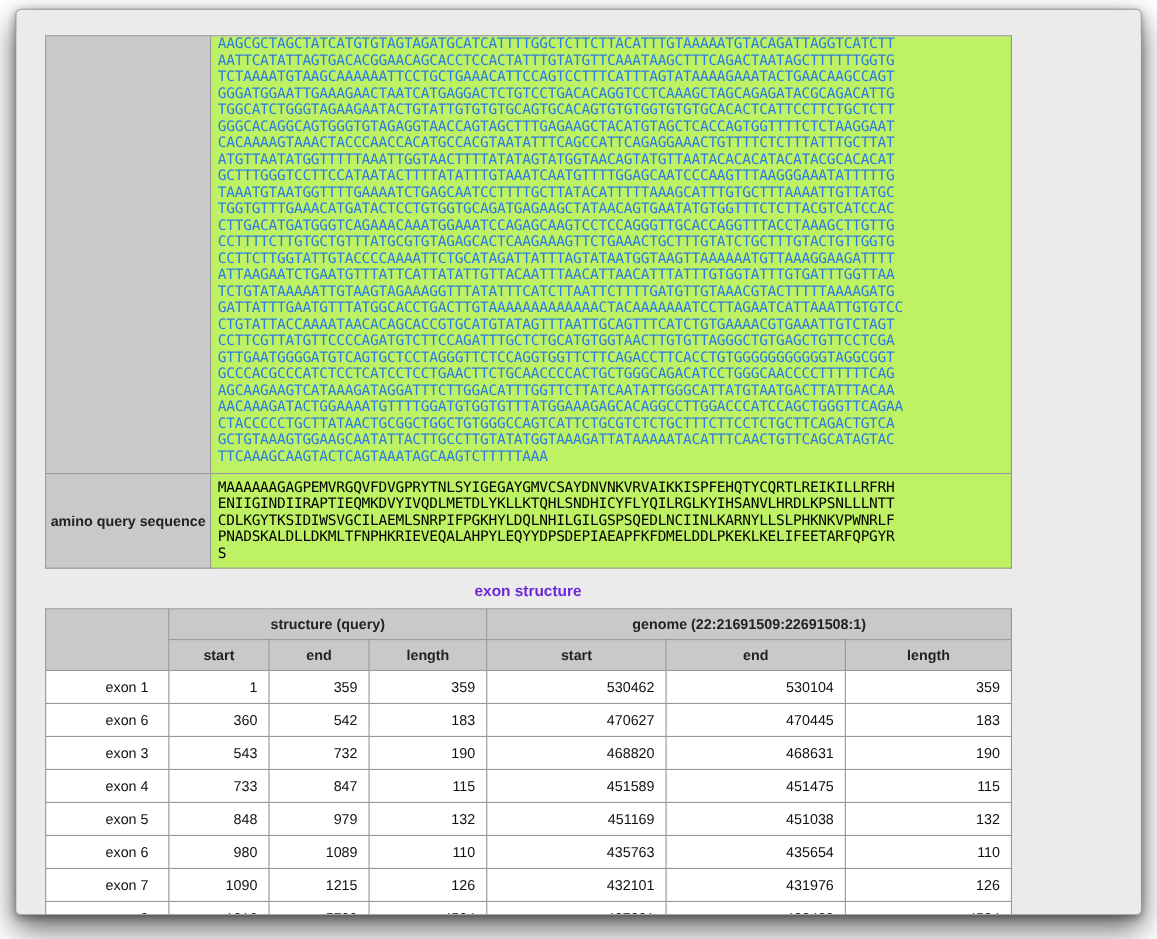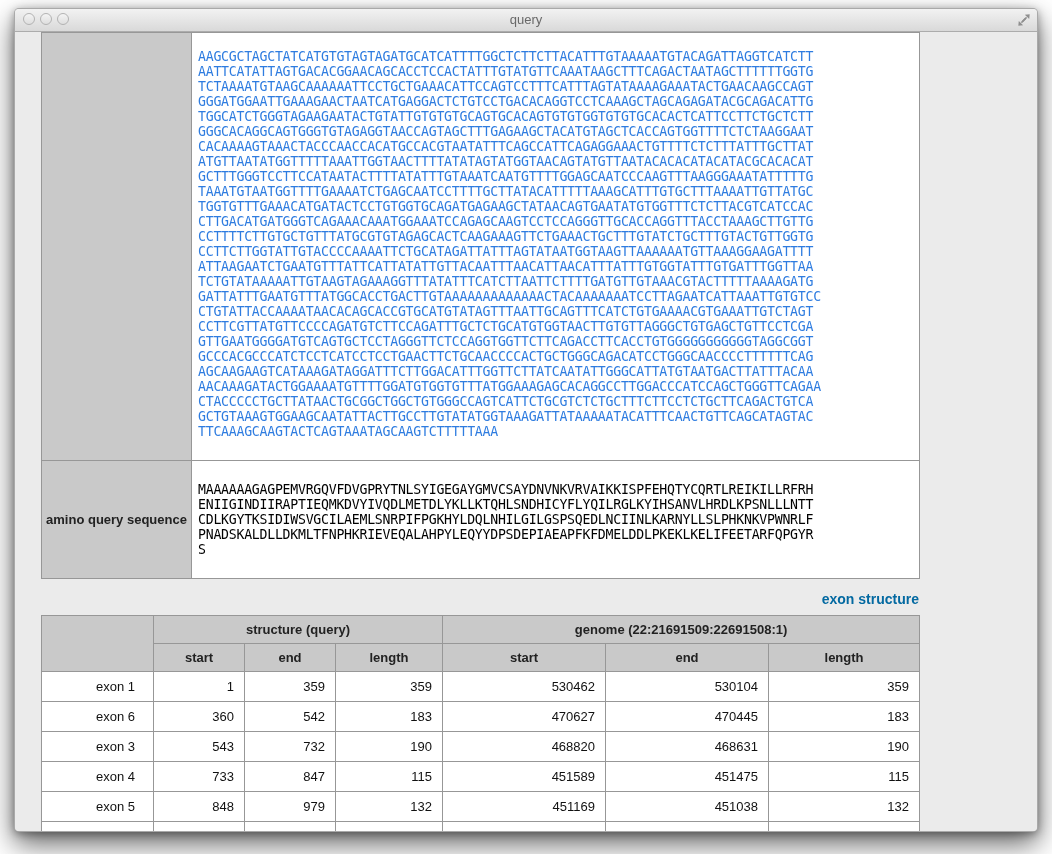--- a/index.html
+++ b/index.html
@@ -61,77 +61,59 @@
     width:150px;
     background:#c9c9c9;
     text-align:center;
     vertical-align:middle;
     font-weight:bold;
     font-size:13px;
     color:#222222;
   }
   .seq-cell {
     width:728px;
-    background:#ffffff;
+    background:#bef264;
     vertical-align:top;
-    padding:16px 6px;
+    padding:0 6px;
   }
   .mono {
     font-family:"DejaVu Sans Mono", monospace;
     font-size:13.2px;
     line-height:15px;
     white-space:pre;
     letter-spacing:-0.25px;
   }
   .dna-text  { color:#2e7ce0; }
   .aa-text   { color:#000000; }
   tr.dna-row   td { height:395px; }
   tr.amino-row td.seq-cell { vertical-align:middle; height:85px;margin-top:27px; }
   .section-title {
     width:878px; margin-left:26px;
-    text-align:right;
-    font-weight:bold; font-size:14px; color:#0369a1;
+    text-align:center;
+    font-weight:bold; font-size:14px; color:#6d28d9;
     padding:12px 0 8px 0;
   }
   table.exon-table th {
     background:#c9c9c9;
     font-weight:bold; font-size:13px; color:#222;
     height:25px; text-align:center;
   }
   table.exon-table td {
     background:#ffffff;
     font-size:13px; color:#111;
     height:27px;
   }
   table.exon-table td.exon-label { text-align:center;padding-left:37px; }
   table.exon-table td.num { text-align:right; padding-right:10px; }
 </style>
 </head>
 <body>
 
 <div class="window">
 
-  <div class="titlebar">
-    <div class="traffic-lights">
-      <span class="light"></span>
-      <span class="light"></span>
-      <span class="light"></span>
-    </div>
-    <div class="titlebar-title">query</div>
-    <div class="resize-btn">
-      <svg width="16" height="16" viewBox="0 0 16 16">
-        <g fill="#8f8f8f" stroke="#8f8f8f">
-          <line x1="6.6" y1="9.4" x2="10.6" y2="5.4" stroke-width="1.5"></line>
-          <polygon points="13.7,2.3 13.2,7.1 8.9,2.8" stroke="none"></polygon>
-          <line x1="9.4" y1="6.6" x2="5.4" y2="10.6" stroke-width="1.5"></line>
-          <polygon points="2.3,13.7 2.8,8.9 7.1,13.2" stroke="none"></polygon>
-        </g>
-      </svg>
-    </div>
-  </div>
 
   <div class="content">
 
     <table class="seq-table">
       <colgroup>
           <col style="width:150px">
           <col style="width:728px">
         </colgroup>
       <tbody>
           <tr class="dna-row">

